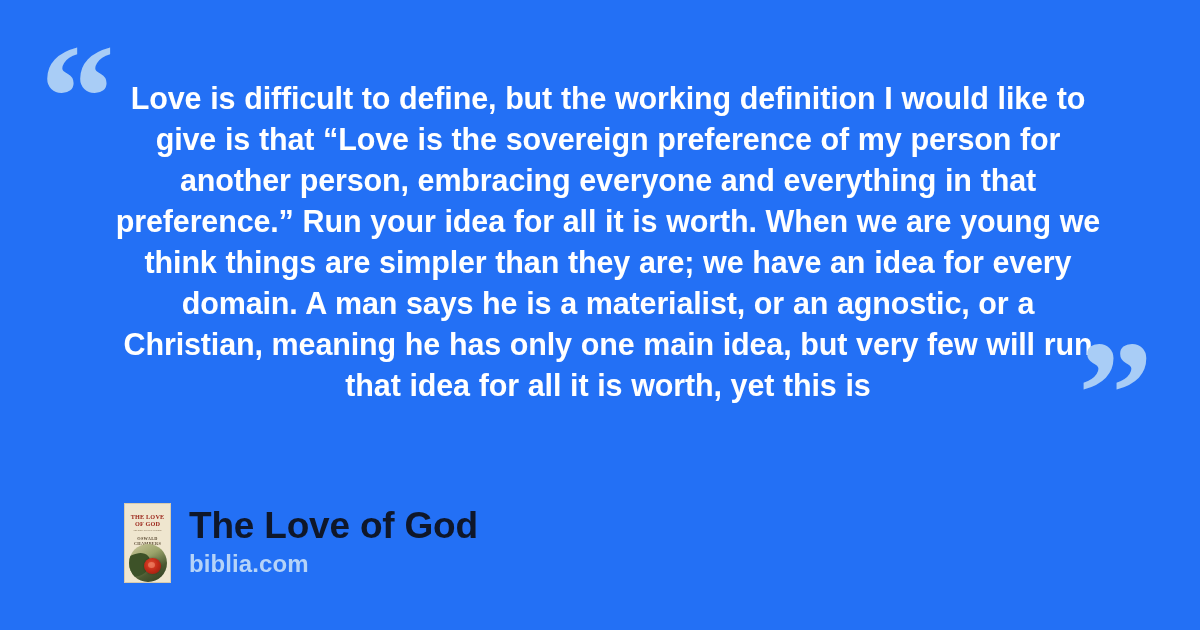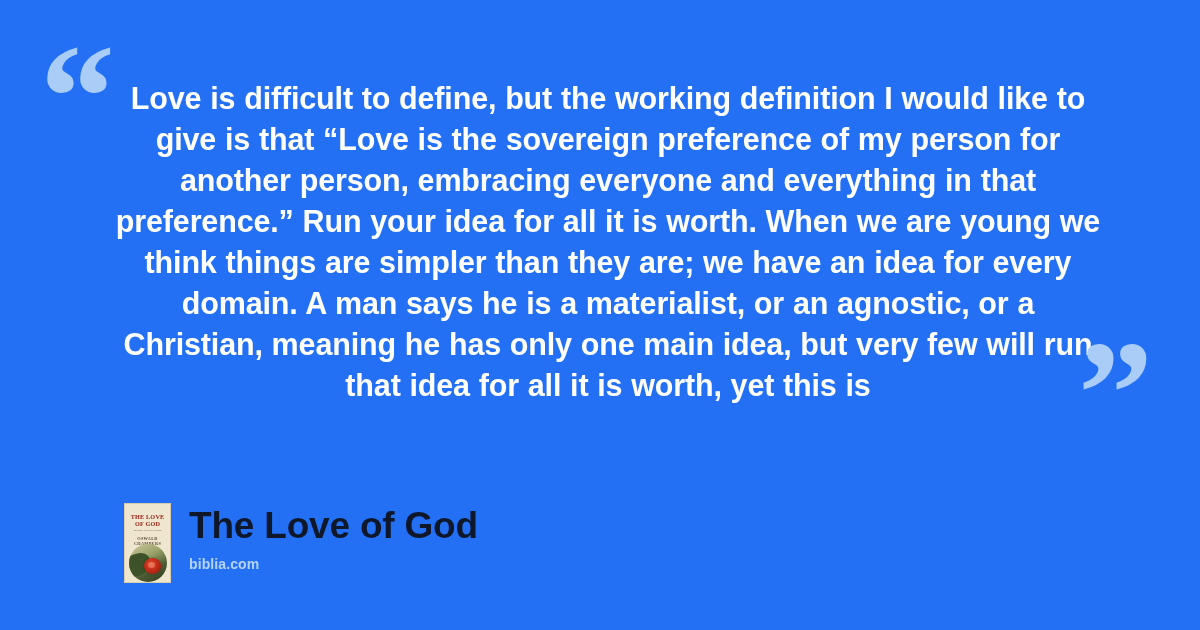--- a/index.html
+++ b/index.html
@@ -170,21 +170,21 @@
     color: #0f172a;
     font-weight: 700;
     font-size: 37px;
     line-height: 43px;
     letter-spacing: -0.2px;
     margin: 0;
   }
   .site-name {
     color: #b5d3f8;
     font-weight: 700;
-    font-size: 14px;
+    font-size: 24px;
     line-height: 26px;
     letter-spacing: 0.1px;
     margin: 4px 0 0 0;
   }
 </style>
 </head>
 <body>
 
 <div class="card">
 

